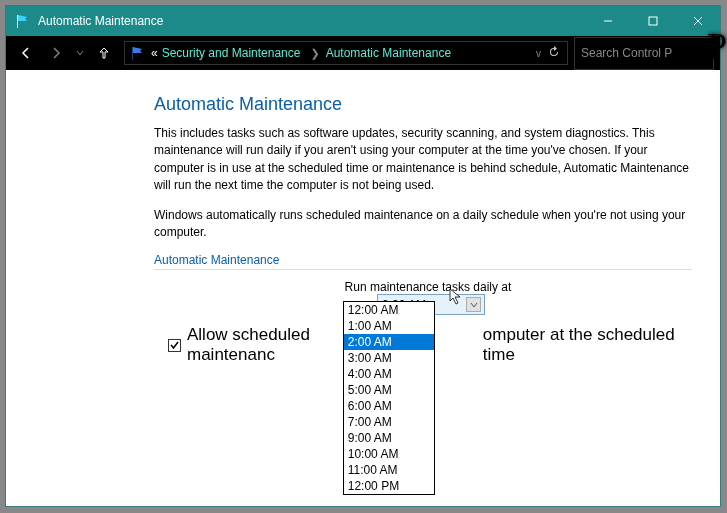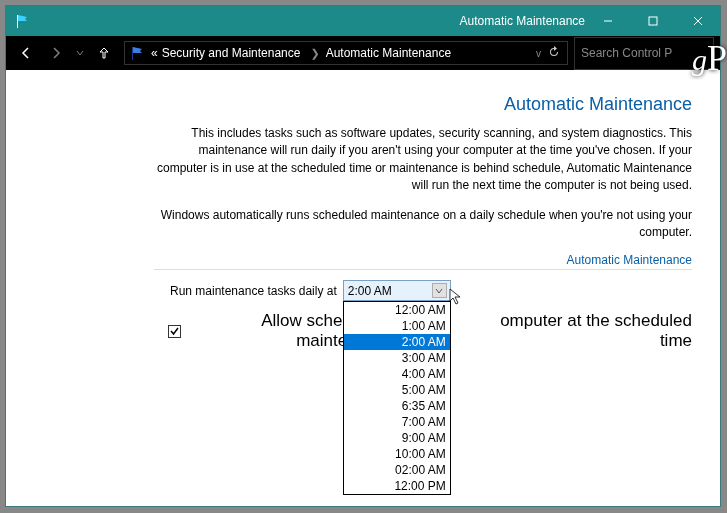--- a/index.html
+++ b/index.html
@@ -1,52 +1,52 @@
 <!DOCTYPE html>
 <html><head>
 <meta charset="utf-8">
 <style>
   * { box-sizing: border-box; margin: 0; padding: 0; }
   body { font-family: "Segoe UI", Arial, sans-serif; font-size: 12px; background: #888; width: 727px; height: 513px; overflow: hidden; position: relative; }
-  .window { position: absolute; top: 5px; left: 5px; width: 716px; height: 502px; background: #fff; border: 1px solid #3a7a7a; display: flex; flex-direction: column; text-align: right; }
+  .window { position: absolute; top: 5px; left: 5px; width: 716px; height: 502px; background: #fff; border: 1px solid #3a7a7a; display: flex; flex-direction: column; }
   .titlebar { height: 30px; background: #1d8a8a; color: #fff; display: flex; align-items: center; padding: 0 0 0 8px; }
   .titlebar .flag { width: 16px; height: 16px; margin-right: 8px; }
   .titlebar .title { flex: 1; font-size: 12px; }
   .winbtns { display: flex; height: 100%; }
   .winbtn { width: 45px; height: 100%; display: flex; align-items: center; justify-content: center; color: #fff; }
   .winbtn svg { width: 10px; height: 10px; }
   .navbar { height: 34px; background: #000; color: #fff; display: flex; align-items: center; padding: 0 6px; gap: 2px; }
   .navbtn { width: 28px; height: 24px; display: flex; align-items: center; justify-content: center; color: #b0e0e6; }
   .navbtn.disabled { opacity: 0.5; }
   .addr { flex: 1; display: flex; align-items: center; height: 24px; background: #000; border: 1px solid #333; padding: 0 4px; margin: 0 4px; }
   .addr .flag2 { width: 16px; height: 16px; margin-right: 6px; }
-  .addr .crumb { color: #ffffff; font-size: 12px; margin-right: 4px; }
+  .addr .crumb { color: #5eead4; font-size: 12px; margin-right: 4px; }
   .addr .pre { color: #fff; font-size: 12px; margin-right: 4px; }
   .addr .sep { color: #888; margin: 0 6px; font-size: 11px; }
   .addr .filler { flex: 1; }
   .addr .drop { color:#888; margin-right:4px; font-size:10px; }
   .addr .refresh { color:#ccc; width:18px; text-align:center; }
   .search { width: 140px; height: 33px; background: #000; border: 1px solid #333; color: #888; font-size: 12px; padding: 12px 6px; display:flex; align-items:center; }
   .content { flex: 1; background: #fff; padding: 24px 28px 20px 148px; position: relative; overflow: hidden; color:#000;}
   h1.pagetitle { color: #0a5fa6; font-weight: 400; font-size: 18px; margin-bottom: 10px; }
   p.desc { font-size: 12px; line-height: 1.45; margin-bottom: 12px; max-width:560px;}
   .section-label { color: #0a5fa6; font-size: 12px; margin: 12px 0 2px 0; }
   .section-divider { height:1px; background:#ddd; margin: 2px 0 10px 0;}
-  .row { display: flex; align-items: center; margin: 2px 0 6px 16px; font-size:12px; }
+  .row { display: flex; align-items: center; margin: 2px 0 6px 16px; font-size:12px;flex-direction:column; }
   .row .lbl { margin-right: 6px; }
   .combo { position: relative; width: 108px; height: 21px; border: 1px solid #7a9fc4; background: #e5f1fb; display: flex; align-items: center; padding: 0 4px; font-size:12px; }
   .combo .arrow { position: absolute; right: 3px; top: 2px; width: 15px; height: 15px; display:flex; align-items:center; justify-content:center; background:#e1e1e1; border:1px solid #adadad;}
   .checkbox-row { display:flex; align-items:center; margin: 10px 0 0 14px; font-size:17px; }
   .chk { width: 13px; height: 13px; border: 1px solid #333; margin-right: 6px; display:flex; align-items:center; justify-content:center; background:#fff;}
   .chk svg { width: 11px; height:11px; }
-  .dropdown-list { position: absolute; width: 108px; border: 1px solid #000; background: #fff; z-index: 10; font-size:12px; }
+  .dropdown-list { position: absolute; width: 92px; border: 1px solid #000; background: #fff; z-index: 10; font-size:12px; }
   .dropdown-list .opt { padding: 1px 4px; height:16px; line-height:14px; white-space:nowrap; }
   .dropdown-list .opt.selected { background: #0078d7; color: #fff; }
   .cursor { position:absolute; z-index:20; width:18px; height:18px; }
-  .logo-gp { position: absolute; right: 0px; top: 40px; color: #ffffff; font-family: Georgia, serif; font-size: 36px; z-index: 30; text-shadow: 0 0 4px #000; pointer-events:none; line-height:1;}
+  .logo-gp { position: absolute; right: 0px; top: 28px; color: #000000; font-family: Georgia, serif; font-size: 36px; z-index: 30; text-shadow: 0 0 4px #000; pointer-events:none; line-height:1;}
   .logo-gp .g { font-style: italic; font-size:30px;}
 </style>
 </head>
 <body>
 
 <div class="window">
 
   <div class="titlebar">
     <span class="flag">
       <svg viewBox="0 0 16 16">
@@ -147,25 +147,25 @@
       <span>omputer at the scheduled time</span>
     </div>
 
     <div class="dropdown-list" id="dropdown" style="left: 336.766px; top: 231.344px;">
         <div class="opt">12:00 AM</div>
         <div class="opt">1:00 AM</div>
         <div class="opt selected">2:00 AM</div>
         <div class="opt">3:00 AM</div>
         <div class="opt">4:00 AM</div>
         <div class="opt">5:00 AM</div>
-        <div class="opt">6:35 AM</div>
+        <div class="opt">6:00 AM</div>
         <div class="opt">7:00 AM</div>
         <div class="opt">9:00 AM</div>
         <div class="opt">10:00 AM</div>
-        <div class="opt">02:00 AM</div>
+        <div class="opt">11:00 AM</div>
         <div class="opt">12:00 PM</div>
       </div>
 
     <div class="cursor" id="cursor" style="left: 442.766px; top: 218.344px;">
       <svg viewBox="0 0 18 18">
           <path d="M1 1 L1 13 L4 10 L7 16 L9 15 L6 9 L11 9 Z" fill="#fff" stroke="#000" stroke-width="0.8"></path>
         </svg>
     </div>
   </div>
 

